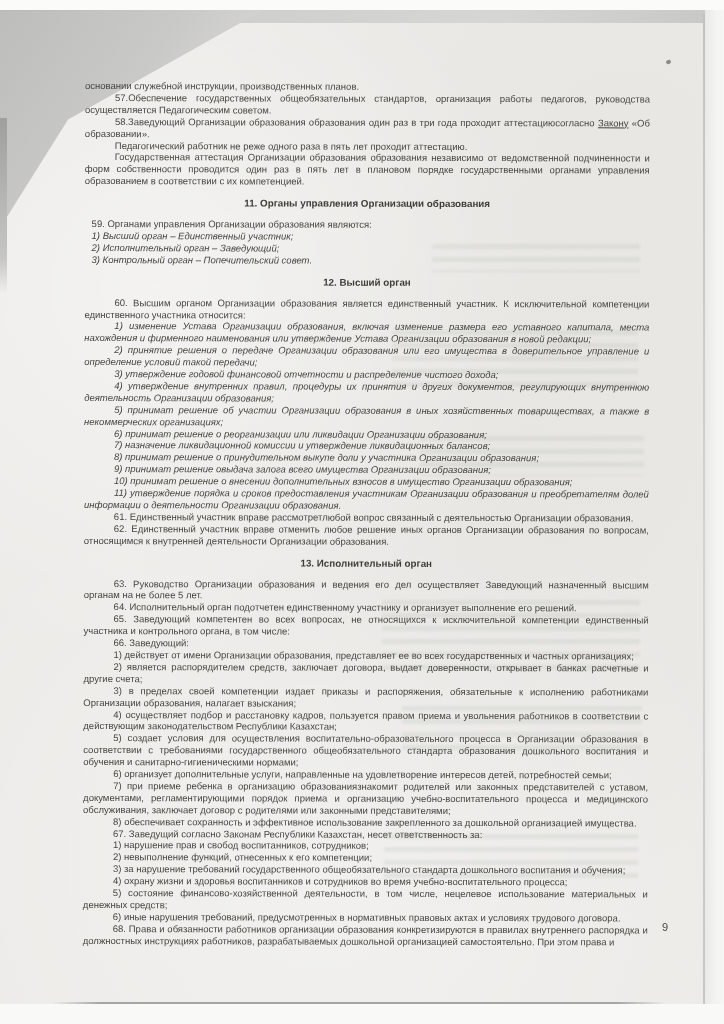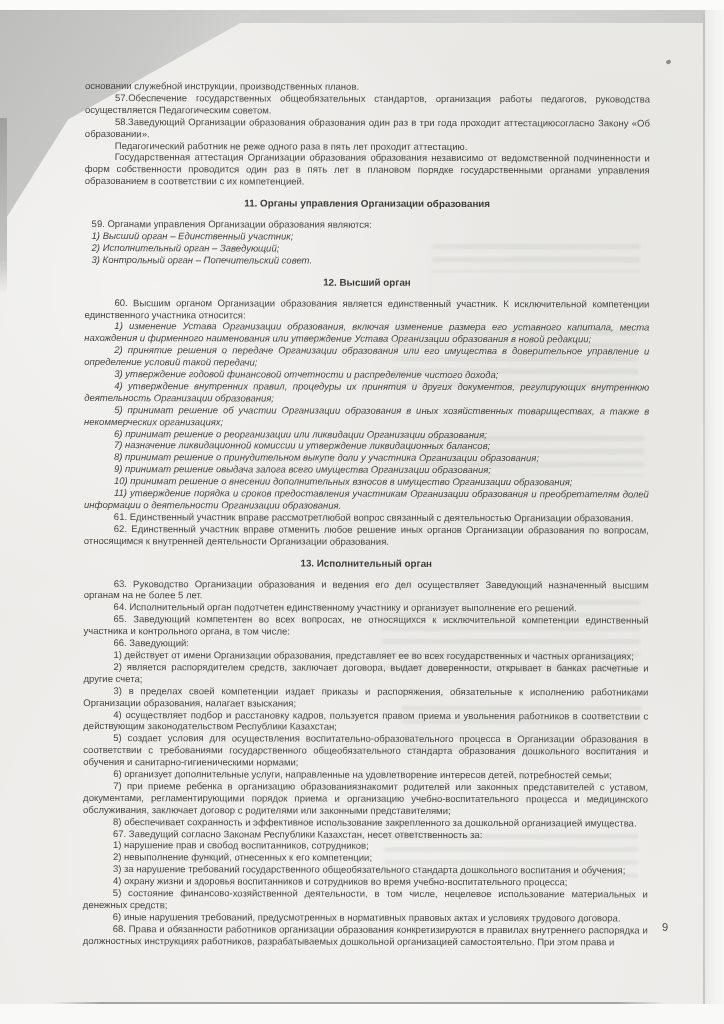--- a/index.html
+++ b/index.html
@@ -70,21 +70,21 @@
     text-align:justify;transform:rotate(0.15deg);transform-origin:top left;
   }
   .doc-par{margin:0;text-indent:30px;}
   .doc-par.noindent{text-indent:0;}
   .doc-par.smallindent{text-indent:7px;}
   .doc-par.italic{font-style:italic;}
   .doc-heading{
     font-weight:bold;text-align:center;margin:10px 0 9px;
     color:#3e3d37;font-size:9.8px;
   }
-  .u{}
+  .u{text-decoration:underline;}
   .page-number{
     position:absolute;left:648px;top:921px;width:20px;
     color:#4a4a45;font-size:11px;text-align:right;
   }
 </style>
 </head>
 <body>
 
 <div class="scan">
   <div class="top-outer"></div>

